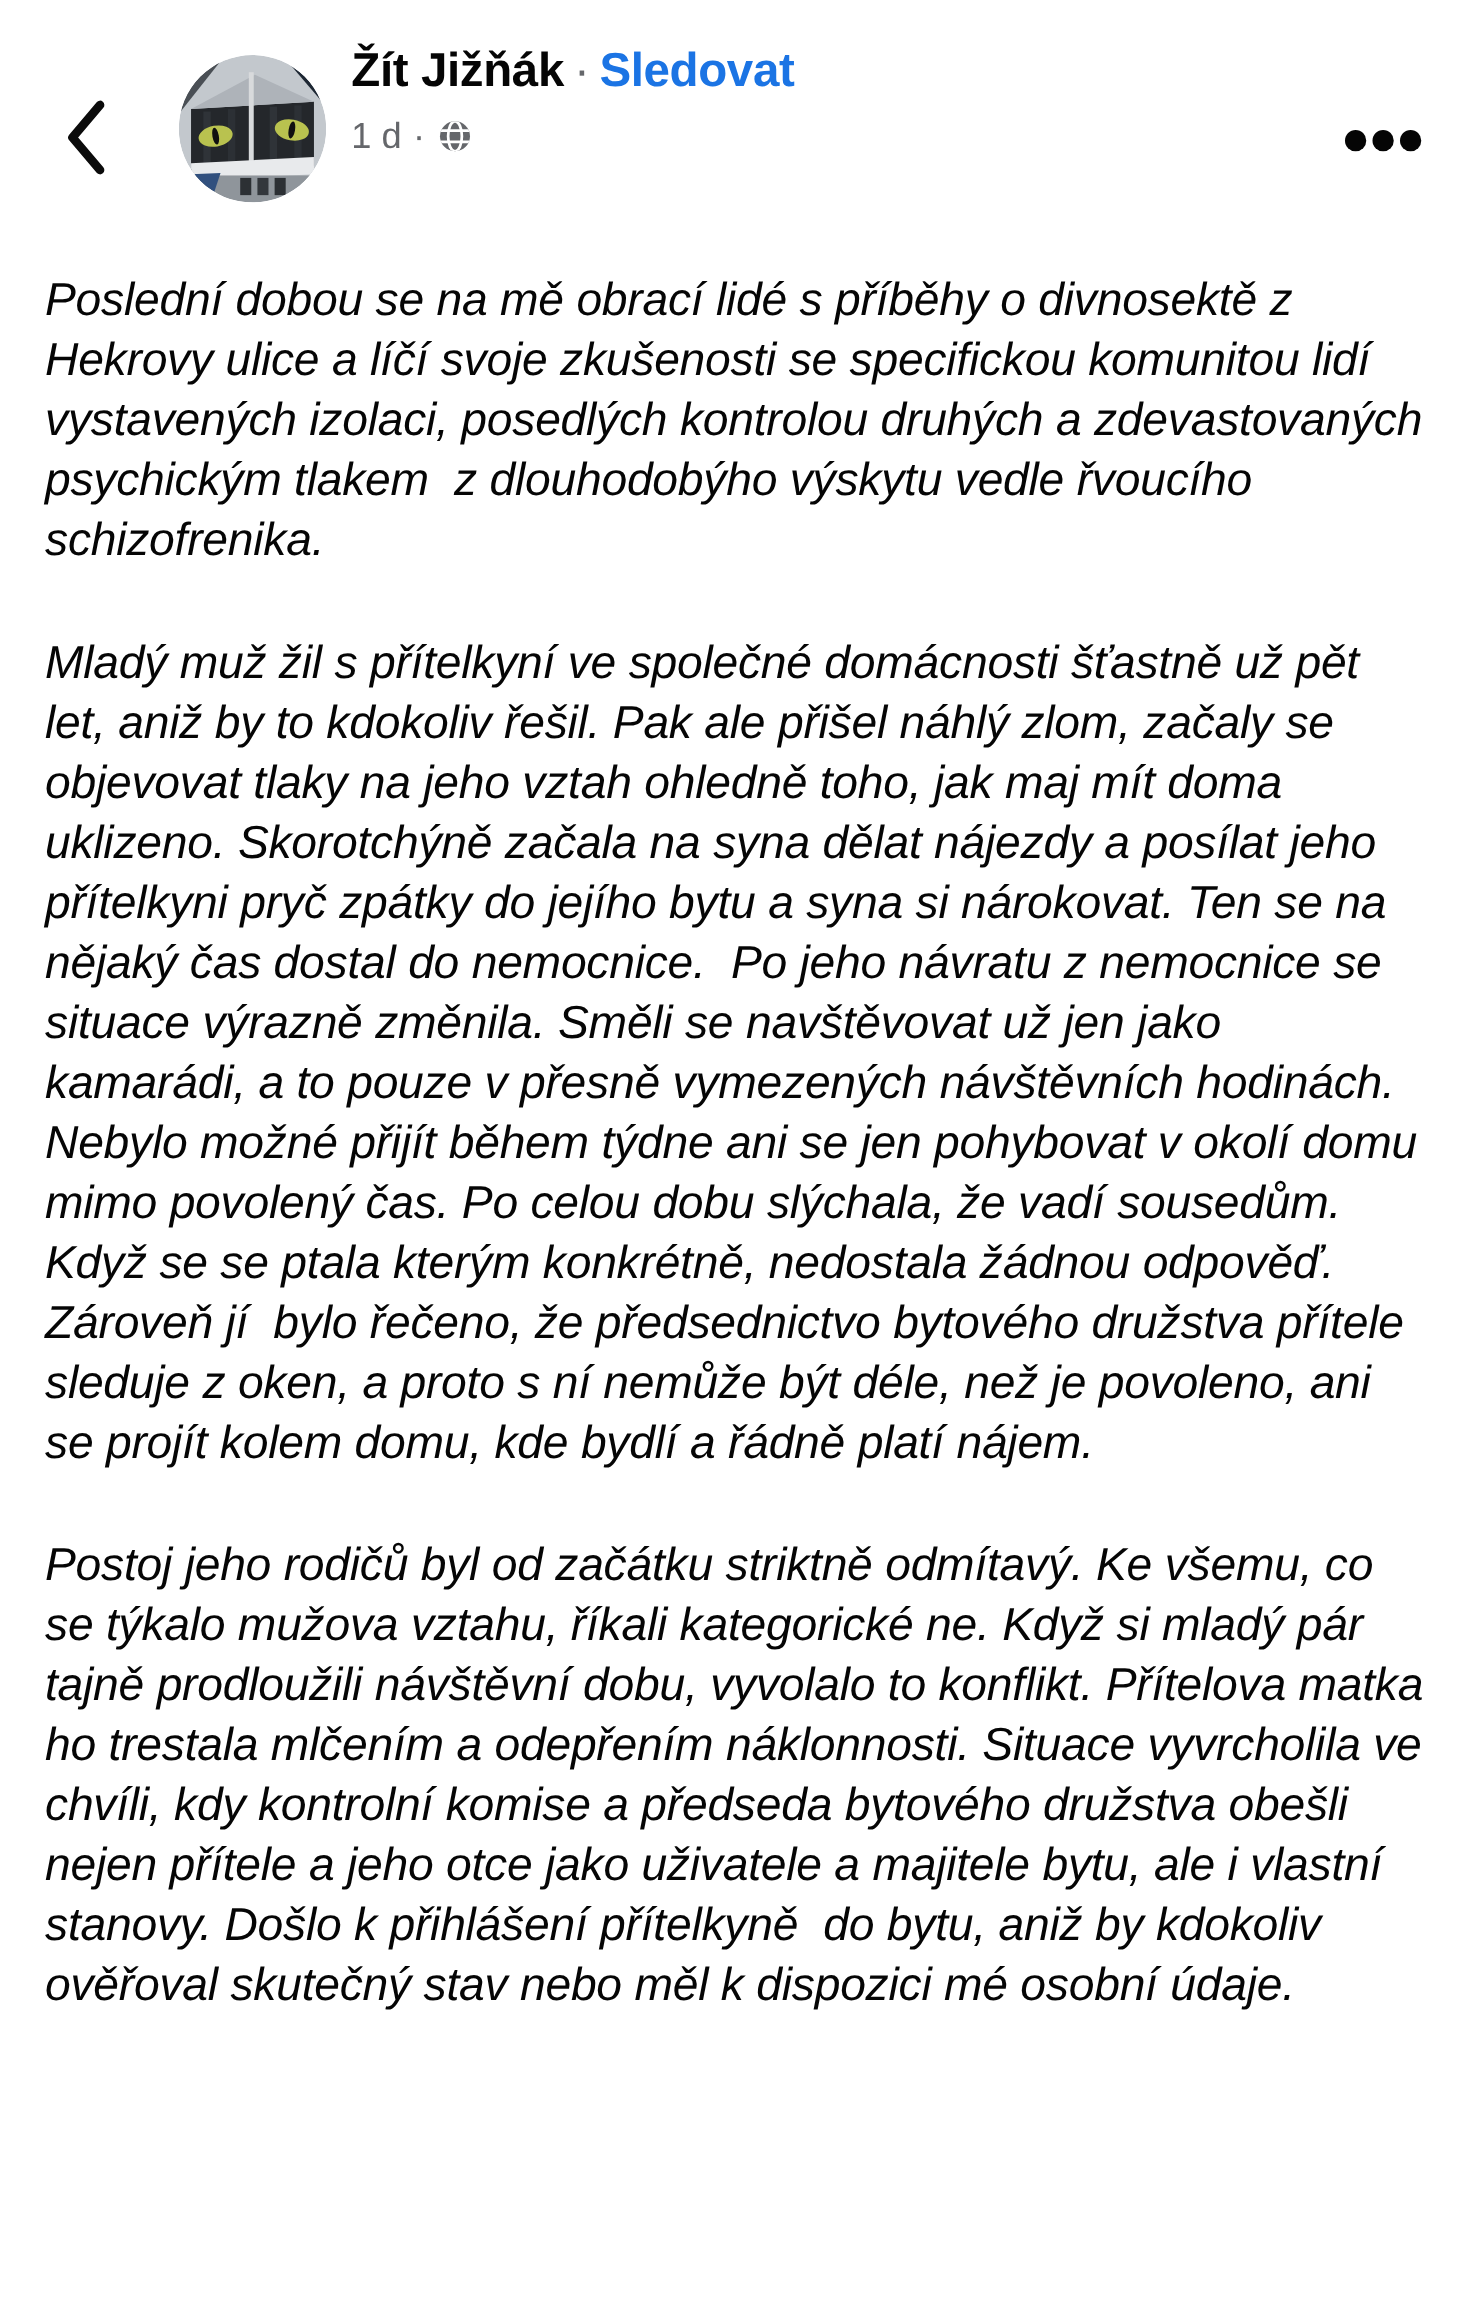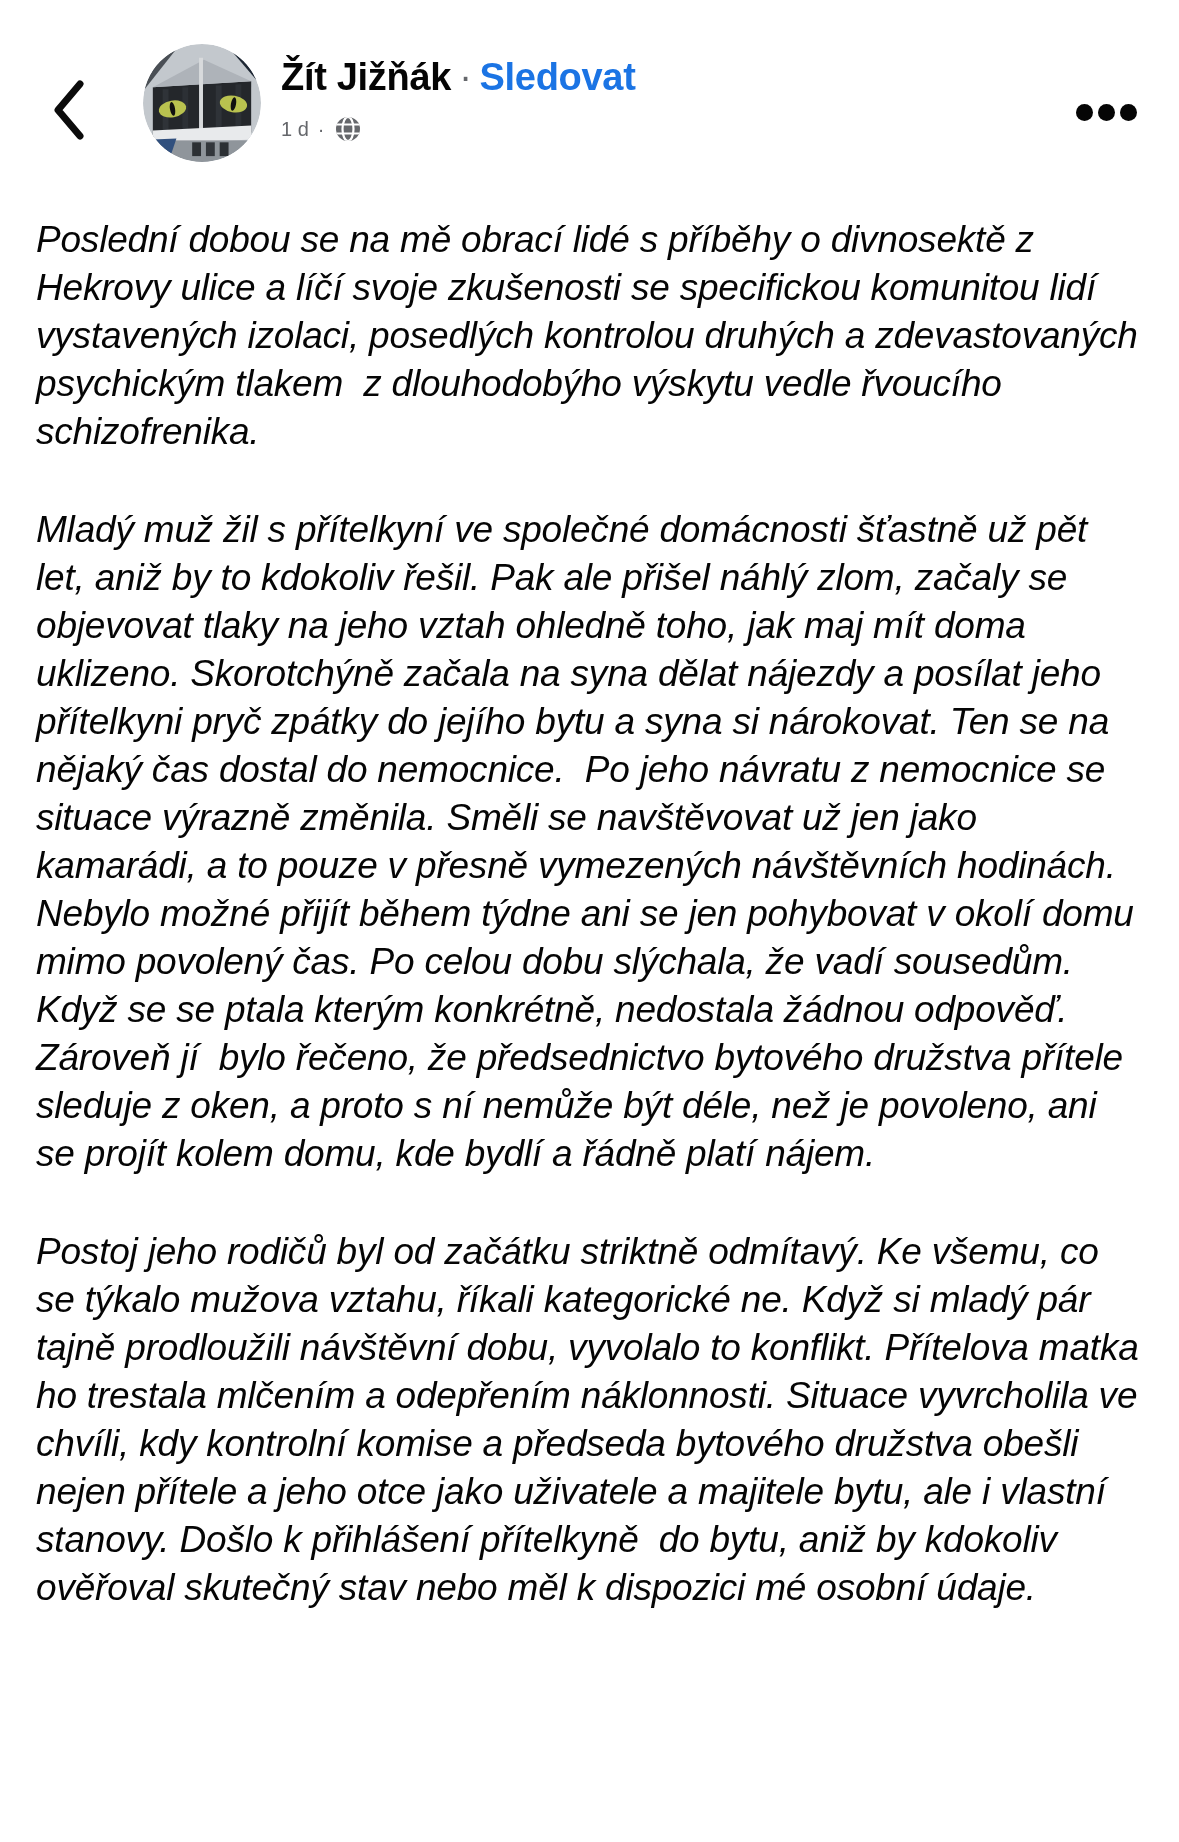--- a/index.html
+++ b/index.html
@@ -22,36 +22,36 @@
     background: none; border: none; padding: 0; cursor: pointer;
     display: flex; align-items: center; justify-content: center;
   }
   .avatar {
     position: absolute; left: 143px; top: 44px;
     width: 118px; height: 118px;
     border-radius: 50%; overflow: hidden;
     cursor: pointer;
   }
   .head-text {
-    position: absolute; left: 281px; top: 52px;
+    position: absolute; left: 281px; top: 32px;
   }
   .name-row {
     font-size: 38px; line-height: 50px;
     letter-spacing: -0.3px;
     white-space: nowrap;
   }
   .page-name { font-weight: 700; color: #050505; cursor: pointer; }
   .name-sep { color: #65676B; font-weight: 400; padding: 0 8px; }
   .follow-link {
     color: #1B74E4; font-weight: 600; text-decoration: none; cursor: pointer;
   }
   .meta-row {
     margin-top: 8px;
     display: flex; align-items: center;
-    font-size: 20px; line-height: 38px;
+    font-size: 29px; line-height: 38px;
     color: #65676B;
   }
   .meta-sep { padding: 0 9px; }
   .globe { display: inline-flex; align-items: center; }
   .more-btn {
     position: absolute; right: 42px; top: 96px;
     background: none; border: none; padding: 8px 0; cursor: pointer;
     display: flex; align-items: center; gap: 5px;
   }
   .more-btn .dot {

